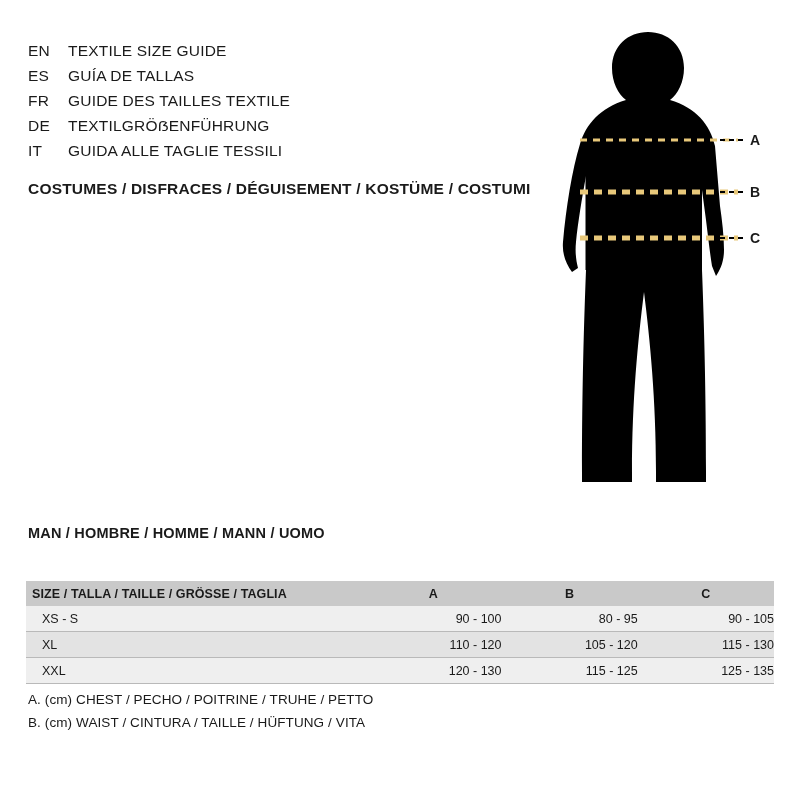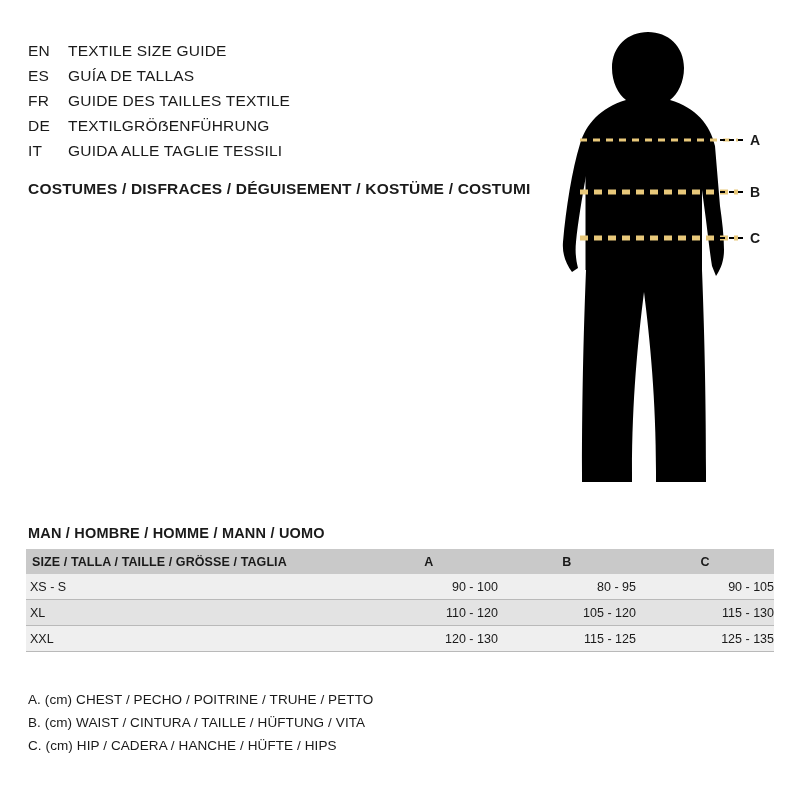--- a/index.html
+++ b/index.html
@@ -77,21 +77,21 @@
     top: 525px;
     font-size: 14.5px;
     font-weight: bold;
     letter-spacing: 0.2px;
   }
 
   
   .size-table {
     position: absolute;
     left: 26px;
-    top: 549px;
+    top: 581px;
     width: 748px;
     border-collapse: collapse;
     font-size: 12.5px;
     border-radius: 17px;
   }
   .size-table th, .size-table td {
     padding: 3px 0 3px 0;
     text-align: left;
     font-weight: normal;
   }
@@ -112,21 +112,21 @@
     border-bottom: 1px solid #b9b9b9;
   }
   .size-table tbody tr:nth-child(odd) {
     background: #efefef;
   }
   .size-table tbody tr:nth-child(even) {
     background: #e3e3e3;
   }
   .size-table tbody td {
     height: 19px;
-    padding-left: 4px;
+    padding-left: 16px;
   }
   .size-table tbody td.col-val {
     text-align: right;
     padding-left: 0;
   }
   .col-label { width: 330px; }
   .col-val  { width: 139px; }
 
   
   .legend {
@@ -251,16 +251,15 @@
         <td class="col-val">120 - 130</td>
         <td class="col-val">115 - 125</td>
         <td class="col-val">125 - 135</td>
       </tr>
     </tbody>
   </table>
 
   <div class="legend">
     <div>A. (cm) CHEST / PECHO / POITRINE / TRUHE / PETTO</div>
     <div>B. (cm) WAIST / CINTURA / TAILLE / HÜFTUNG / VITA</div>
-    <div>C. (cm) HIP / CADERA / HANCHE / HÜFTE / HIPS</div>
   </div>
 
 </div>
 
 </body></html>

